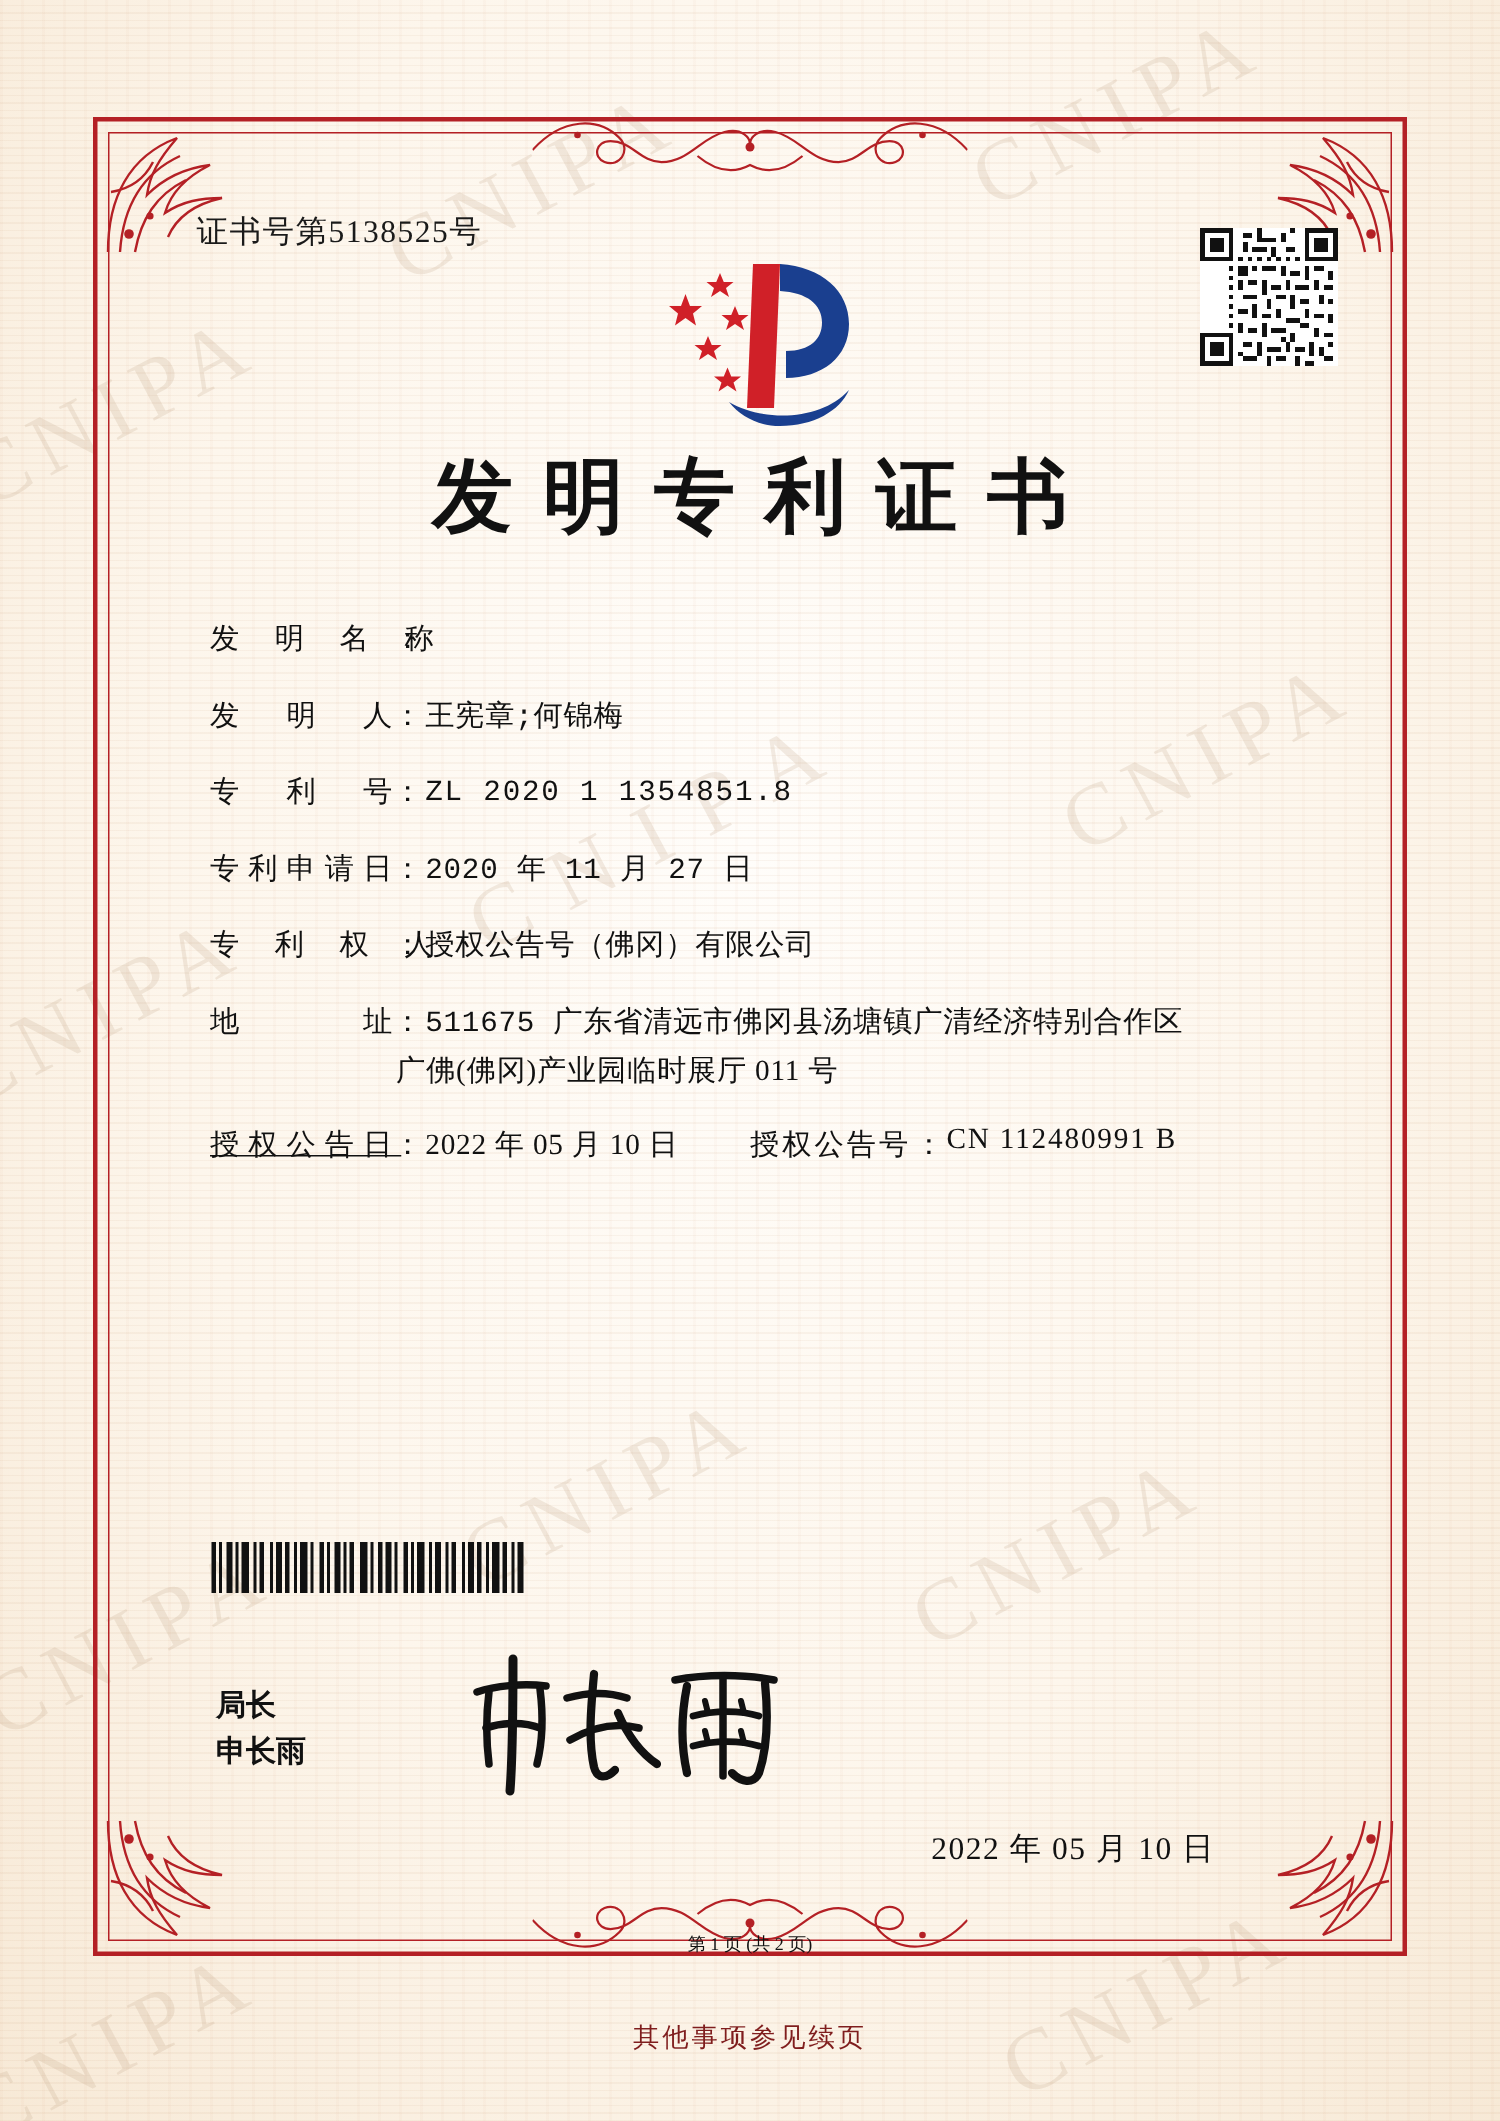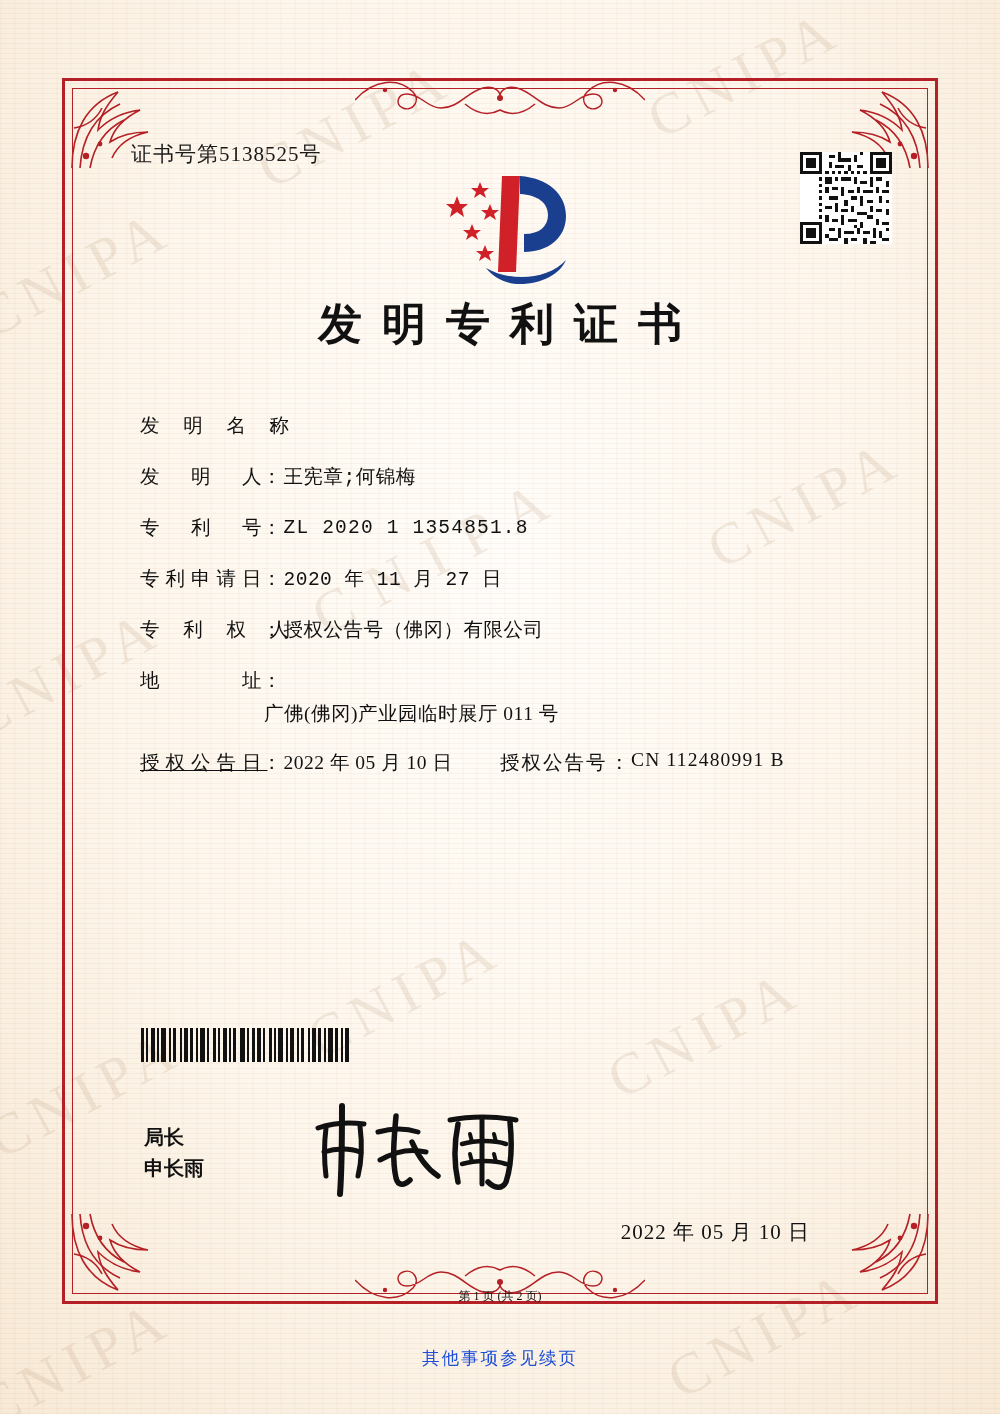--- a/index.html
+++ b/index.html
@@ -118,21 +118,21 @@
   #emblem {
     position: absolute;
     left: 424px; top: 168px;
     width: 150px; height: 118px;
   }
 
   #main-title {
     position: absolute;
     left: 0; right: 0; top: 295px;
     text-align: center;
-    font-size: 44px;
+    font-size: 54px;
     font-weight: bold;
     letter-spacing: 20px;
     text-indent: 20px;
     color: #111;
     font-family: "Liberation Serif", "DejaVu Serif", serif;
   }
 
   
   #fields {
     position: absolute;
@@ -229,21 +229,21 @@
     left: 0; right: 0; top: 1288px;
     text-align: center;
     font-size: 12px;
     color: #111;
   }
   #footer-note {
     position: absolute;
     left: 0; right: 0; top: 1346px;
     text-align: center;
     font-size: 17.5px;
-    color: #1d4ed8;
+    color: #7f1d1d;
     letter-spacing: 2px;
   }
 </style>
 </head>
 <body>
 
 <div id="page">
 
   <div id="texture"></div>
   <div id="texture2"></div>
@@ -491,20 +491,21 @@
 
     <div class="field-row">
       <span class="field-label">专 利 权 人</span>
       <span class="field-colon">：</span>
       <span class="field-value">授权公告号（佛冈）有限公司</span>
     </div>
 
     <div class="field-row">
       <span class="field-label">地　　　址</span>
       <span class="field-colon">：</span>
+      <span class="field-value">511675 广东省清远市佛冈县汤塘镇广清经济特别合作区</span>
     </div>
     <div class="addr-second">广佛(佛冈)产业园临时展厅 011 号</div>
 
     <div class="row-split">
       <div class="split-left">
         <span class="field-label">授权公告日</span>
         <span class="field-colon">：</span>
         <span class="field-value">2022 年 05 月 10 日</span>
       </div>
       <div class="split-right">

